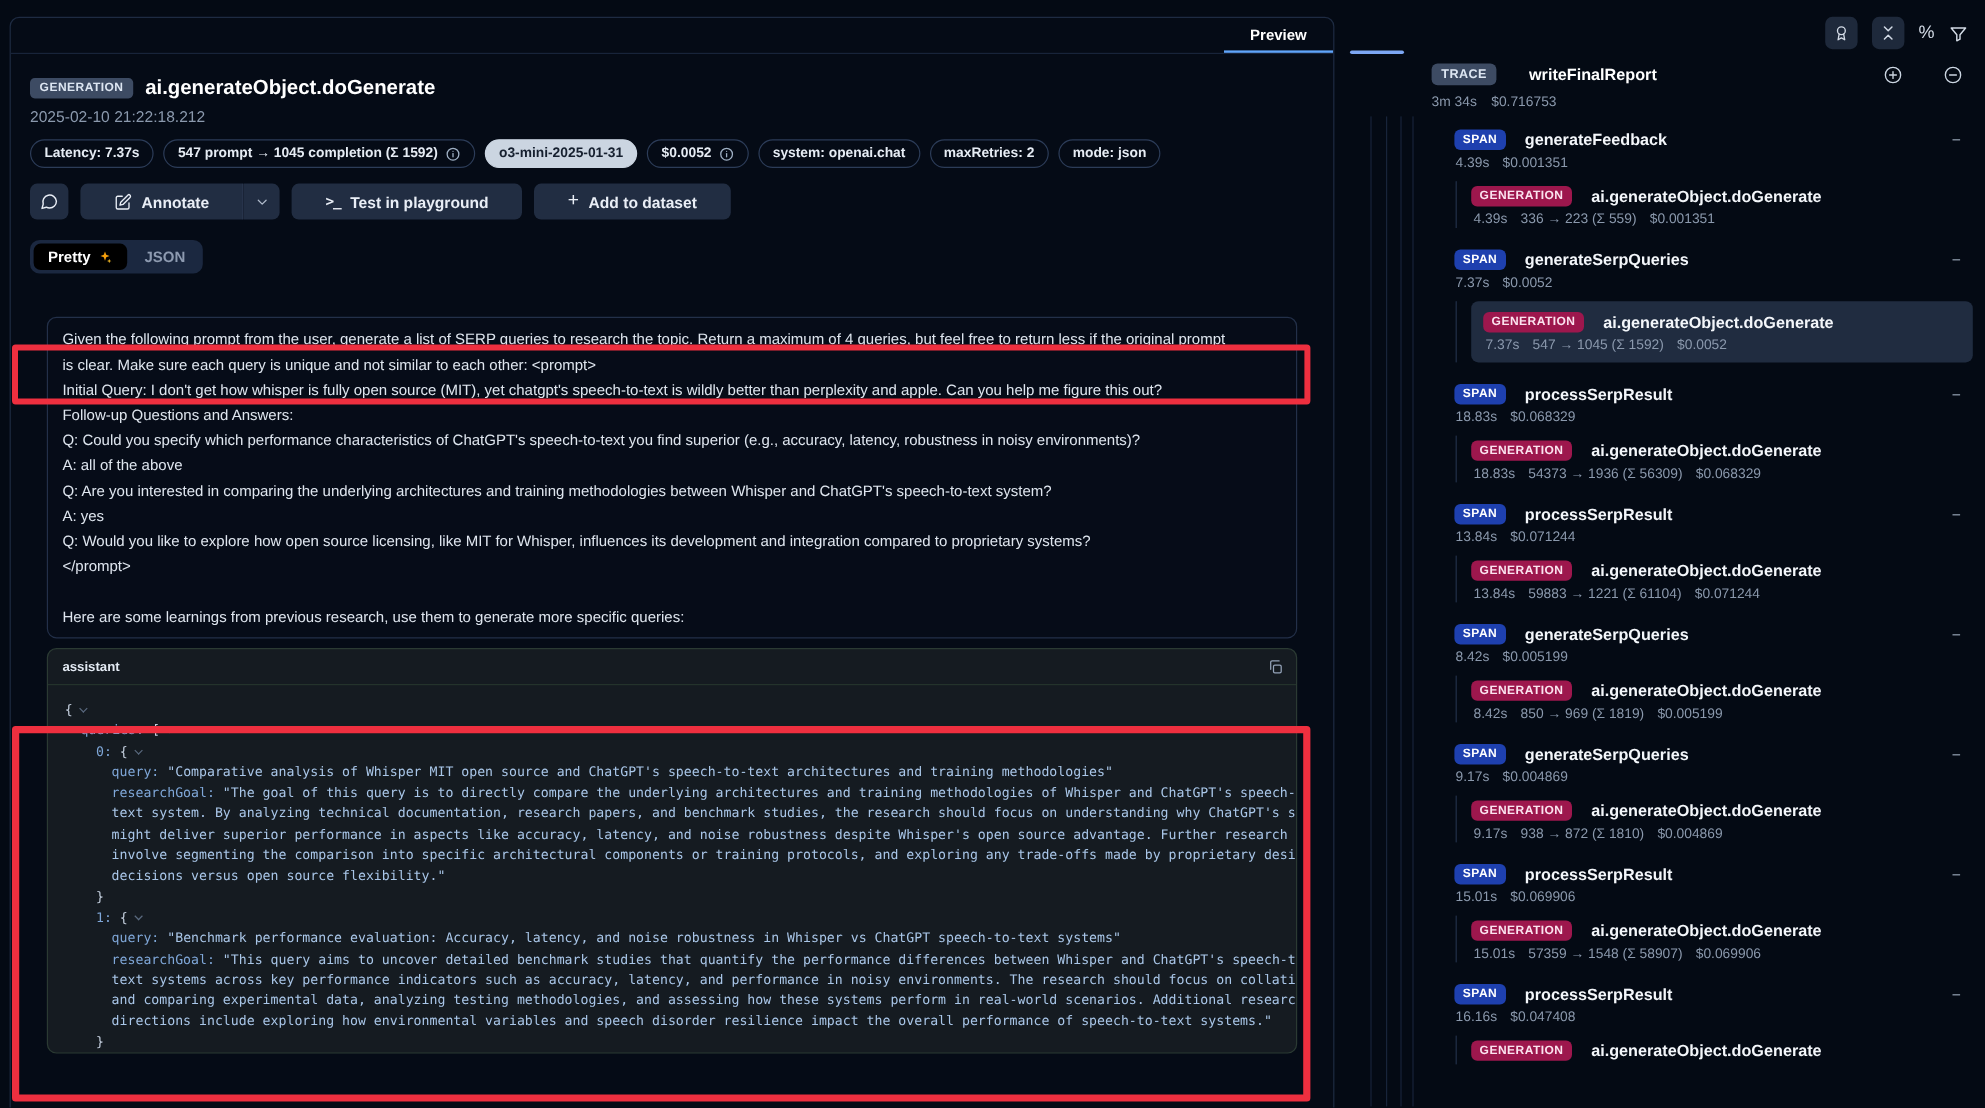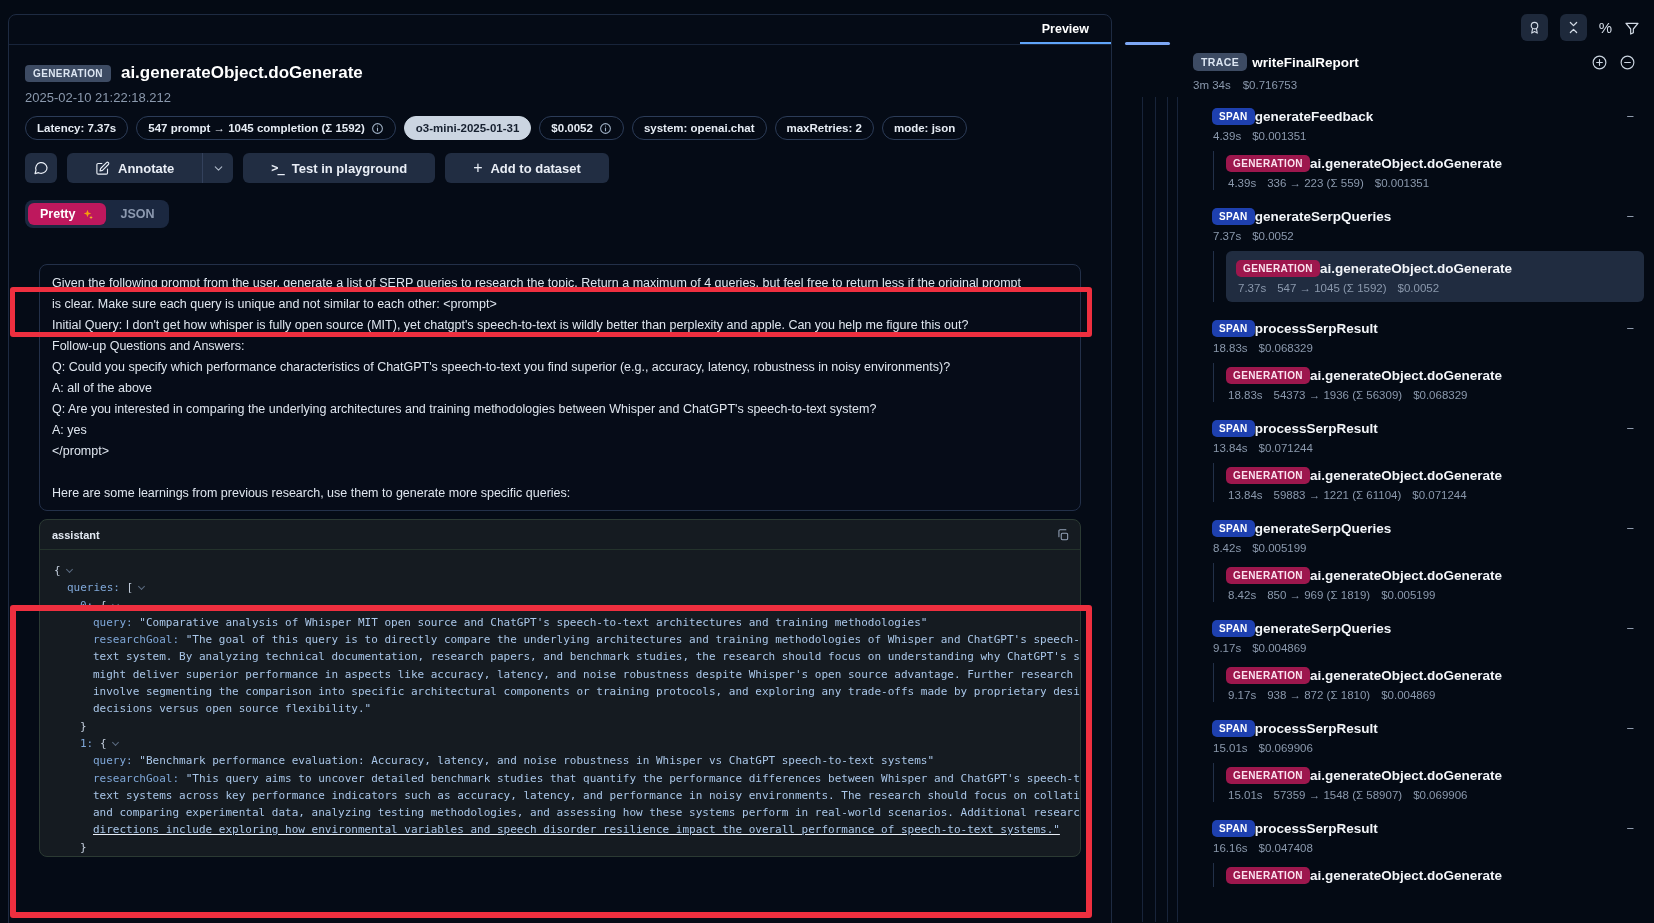--- a/index.html
+++ b/index.html
@@ -34,21 +34,21 @@
     background:var(--btn);color:#e9eef6;font-size:13px;font-weight:700;font-family:inherit;cursor:pointer}
   .btn.icon-only{width:32px;justify-content:center;padding:0}
   .split{display:flex;align-items:stretch}
   .split .btn.main{border-radius:6px 0 0 6px;border-right:1px solid #33415c}
   .split .btn.caret{border-radius:0 6px 6px 0;width:30px;justify-content:center;padding:0}
   .term-glyph{font-family:"DejaVu Sans Mono",monospace;font-size:12px;font-weight:700;letter-spacing:-1px}
   .plus-glyph{font-size:16px;font-weight:400;line-height:1}
   .segmented{margin-top:17px;display:inline-flex;background:#1b2840;border-radius:8px;padding:3px;gap:2px}
   .seg{display:inline-flex;align-items:center;gap:6px;padding:4px 12px;border-radius:6px;font-size:12.5px;
     font-weight:700;color:#8d9ab0;cursor:pointer}
-  .seg.active{background:#be185d;color:#fff}
+  .seg.active{background:#000000;color:#fff}
 
   
   .msg-card{border:1px solid var(--card-border);border-radius:8px;margin-left:14px;margin-right:6px;overflow:hidden}
   .msg-card.user{margin-top:36px;background:#060c18}
   .msg-card.assistant{margin-top:8px;background:#151b21;border-color:#2b3a33}
   .msg-head{height:30px;display:flex;align-items:center;padding:0 10px 0 12px;border-bottom:1px solid #1c2940}
   .msg-card.assistant .msg-head{border-bottom-color:#24332c}
   .msg-role{font-size:11px;font-weight:700;color:#e3eaf3}
   .head-icons{margin-left:auto;display:flex;align-items:center;gap:10px;color:#94a3b8}
   .md-icon{font-size:8px;font-weight:700;border:1.2px solid #94a3b8;border-radius:3px;padding:1px 3px;line-height:1.1}
@@ -67,29 +67,29 @@
   .anno.one{left:10px;top:287px;width:1082px;height:50px}
   .anno.two{left:10px;top:605px;width:1082px;height:313px;border-width:6px}
 
   
   .sidebar{position:absolute;left:1125px;top:0;right:0;bottom:0}
   .accent-strip{position:absolute;left:0;top:42px;width:45px;height:3px;background:#7da7f4;border-radius:2px}
   .side-icons{display:flex;justify-content:flex-end;align-items:center;gap:12px;padding:14px 14px 0 0;color:#cbd5e1}
   .icon-btn{width:27px;height:27px;border-radius:6px;background:#1e293b;display:flex;align-items:center;justify-content:center;cursor:pointer}
   .plain-icon{display:flex;align-items:center;justify-content:center;cursor:pointer}
   .pct-glyph{font-size:15px;font-weight:400;color:#d3dbe6}
-  .trace-head{display:flex;align-items:center;gap:5px;padding:12px 18px 0 68px}
+  .trace-head{display:flex;align-items:center;gap:27px;padding:12px 18px 0 68px}
   .trace-badge{background:#3d4b63;color:#dde6f2;font-size:10.5px;font-weight:700;letter-spacing:.4px;padding:3px 8px;border-radius:5px}
   .trace-name{font-size:13.5px;font-weight:700;color:#fff}
   .spacer{flex:1}
   .trace-stats{display:flex;gap:12px;padding:8px 0 0 68px;font-size:11.5px;color:var(--muted)}
   .tree{position:relative;margin-top:14px;padding-left:87px}
   .guide{position:absolute;top:-8px;bottom:-20px;width:1px;background:#18243a}
   .node{padding-bottom:15px}
-  .trow{display:flex;align-items:center;gap:0;height:22px}
+  .trow{display:flex;align-items:center;gap:16px;height:22px}
   .tbadge{font-size:10px;font-weight:700;letter-spacing:.4px;padding:3px 7px;border-radius:5px;color:#fff}
   .tbadge.span{background:var(--span-badge)}
   .tbadge.gen{background:var(--gen-badge);color:#fbe3ef}
   .tname{font-size:13.5px;font-weight:700;color:#f3f6fa;white-space:nowrap}
   .tminus{color:#9aa7b8;font-size:13px;margin-right:20px;cursor:pointer}
   .tstats{display:flex;gap:11px;margin-top:3px;font-size:11.5px;color:var(--muted);white-space:nowrap}
   .node>.tstats{margin-left:1px}
   .genblock{border-left:1px solid #223049;margin-left:1px;margin-top:9px;padding-left:12px}
   .genbox{padding:1px 0}
   .genbox.selected{background:var(--sel);border-radius:6px;padding:6px 10px 8px 10px;margin-right:10px}
@@ -202,20 +202,21 @@
       <div class="msg-card user">
         <div class="msg-body user-body" id="user-lines">
             <div class="uline">Given the following prompt from the user, generate a list of SERP queries to research the topic. Return a maximum of 4 queries, but feel free to return less if the original prompt</div>
             <div class="uline">is clear. Make sure each query is unique and not similar to each other: &lt;prompt&gt;</div>
             <div class="uline">Initial Query: I don't get how whisper is fully open source (MIT), yet chatgpt's speech-to-text is wildly better than perplexity and apple. Can you help me figure this out?</div>
             <div class="uline">Follow-up Questions and Answers:</div>
             <div class="uline">Q: Could you specify which performance characteristics of ChatGPT's speech-to-text you find superior (e.g., accuracy, latency, robustness in noisy environments)?</div>
             <div class="uline">A: all of the above</div>
             <div class="uline">Q: Are you interested in comparing the underlying architectures and training methodologies between Whisper and ChatGPT's speech-to-text system?</div>
             <div class="uline">A: yes</div>
+            <div class="uline">Q: Would you like to explore how open source licensing, like MIT for Whisper, influences its development and integration compared to proprietary systems?</div>
             <div class="uline">&lt;/prompt&gt;</div>
             <div class="uline">&nbsp;</div>
             <div class="uline">Here are some learnings from previous research, use them to generate more specific queries:</div>
           </div>
       </div>
 
       
       <div class="msg-card assistant">
         <div class="msg-head">
           <span class="msg-role">assistant</span>
@@ -237,21 +238,21 @@
             <div class="jrow" style="padding-left: 39px;"><span class="tok-s">text system. By analyzing technical documentation, research papers, and benchmark studies, the research should focus on understanding why ChatGPT's system</span></div>
             <div class="jrow" style="padding-left: 39px;"><span class="tok-s">might deliver superior performance in aspects like accuracy, latency, and noise robustness despite Whisper's open source advantage. Further research can</span></div>
             <div class="jrow" style="padding-left: 39px;"><span class="tok-s">involve segmenting the comparison into specific architectural components or training protocols, and exploring any trade-offs made by proprietary design</span></div>
             <div class="jrow" style="padding-left: 39px;"><span class="tok-s">decisions versus open source flexibility."</span></div>
             <div class="jrow" style="padding-left: 26px;"><span class="tok-b">}</span></div>
             <div class="jrow" style="padding-left: 26px;"><span class="tok-k">1: </span><span class="tok-b">{</span><span class="chev"></span></div>
             <div class="jrow" style="padding-left: 39px;"><span class="tok-k">query: </span><span class="tok-s">"Benchmark performance evaluation: Accuracy, latency, and noise robustness in Whisper vs ChatGPT speech-to-text systems"</span></div>
             <div class="jrow" style="padding-left: 39px;"><span class="tok-k">researchGoal: </span><span class="tok-s">"This query aims to uncover detailed benchmark studies that quantify the performance differences between Whisper and ChatGPT's speech-to-</span></div>
             <div class="jrow" style="padding-left: 39px;"><span class="tok-s">text systems across key performance indicators such as accuracy, latency, and performance in noisy environments. The research should focus on collating</span></div>
             <div class="jrow" style="padding-left: 39px;"><span class="tok-s">and comparing experimental data, analyzing testing methodologies, and assessing how these systems perform in real-world scenarios. Additional research</span></div>
-            <div class="jrow" style="padding-left: 39px; text-decoration: underline;"><span class="tok-s">directions include exploring how environmental variables and speech disorder resilience impact the overall performance of speech-to-text systems."</span></div>
+            <div class="jrow" style="padding-left: 39px;"><span class="tok-s">directions include exploring how environmental variables and speech disorder resilience impact the overall performance of speech-to-text systems."</span></div>
             <div class="jrow" style="padding-left: 26px;"><span class="tok-b">}</span></div>
           </div>
       </div>
     </div>
   </section>
 
   <aside class="sidebar">
     <div class="accent-strip"></div>
     <div class="side-icons">
       <span class="icon-btn">

